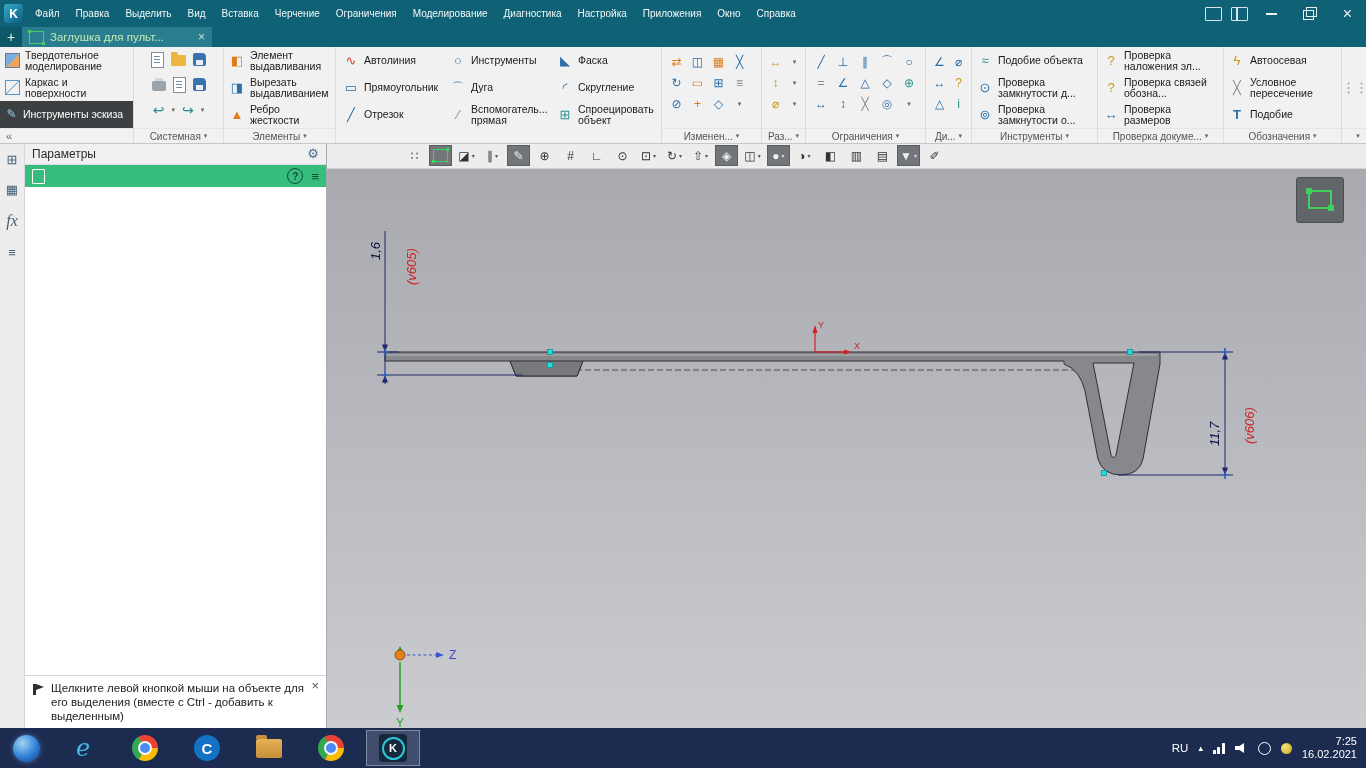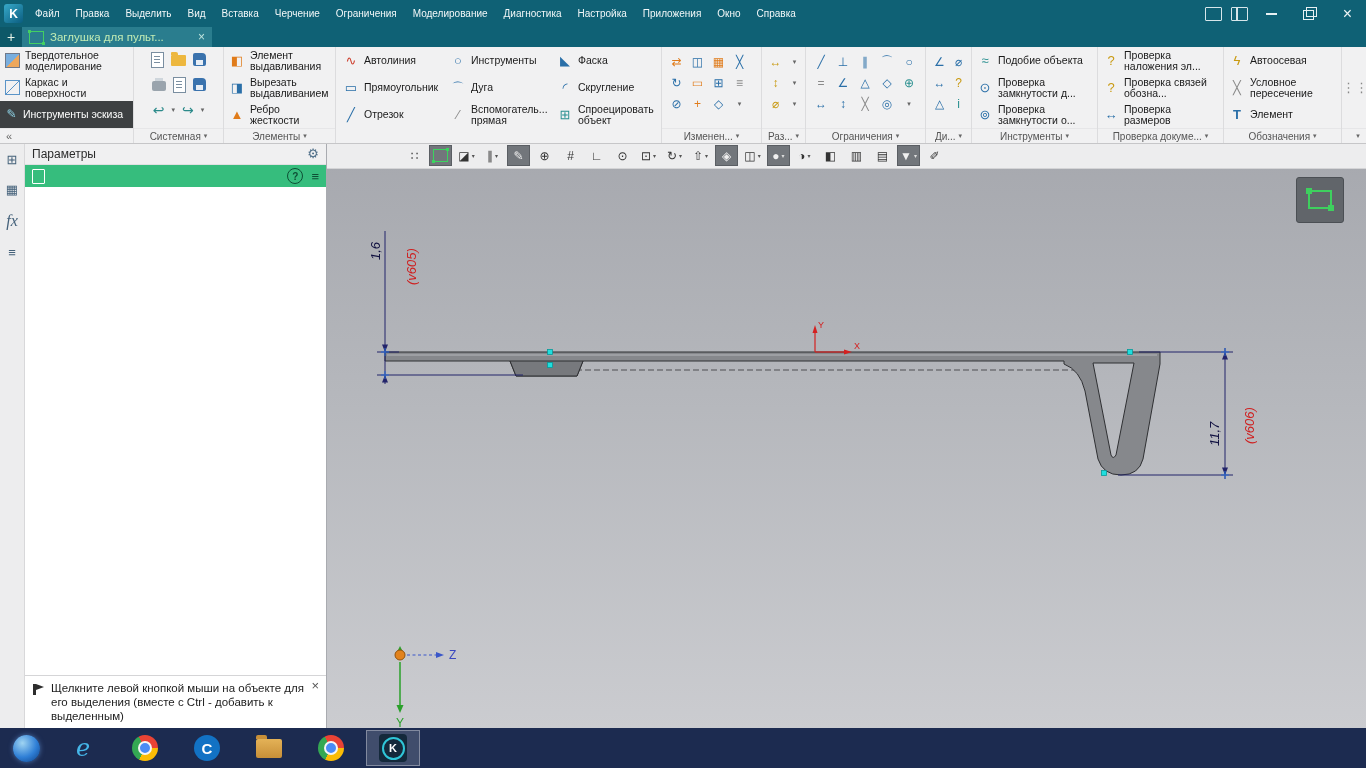--- a/index.html
+++ b/index.html
@@ -413,21 +413,21 @@
       <div class="rib-btn">
           <span class="gi c-yl">ϟ</span>
           <span class="lbl">Автоосевая</span>
         </div>
       <div class="rib-btn">
           <span class="gi c-gr">╳</span>
           <span class="lbl">Условное пересечение</span>
         </div>
       <div class="rib-btn">
           <span class="gi c-bl" style="font-weight:bold">T</span>
-          <span class="lbl">Элемент</span>
+          <span class="lbl">Подобие</span>
         </div>
     </div>
     <div class="rfoot">
         <span>Обозначения</span>
         <span class="car">▾</span>
       </div>
   </div>
 
   <div class="rsec" style="border-right:none;flex:1">
     <div class="rbody ovf">
@@ -579,13 +579,29 @@
       <span class="fold2"></span>
     </div>
   <div class="tb">
       <span class="chrome"></span>
     </div>
   <div class="tb active-app">
     <span class="kmp">
         <span class="kring">K</span>
       </span>
   </div>
+  <div class="tray">
+    <span>RU</span>
+    <span class="tray-chev">▴</span>
+    <span class="bars">
+        <i style="height:4px"></i>
+        <i style="height:7px"></i>
+        <i style="height:11px"></i>
+      </span>
+    <span class="spk"></span>
+    <span class="net"></span>
+    <span class="kasp"></span>
+    <div class="clock">
+      <div>7:25</div>
+      <div>16.02.2021</div>
+    </div>
+  </div>
 </div>
 
 </body></html>

